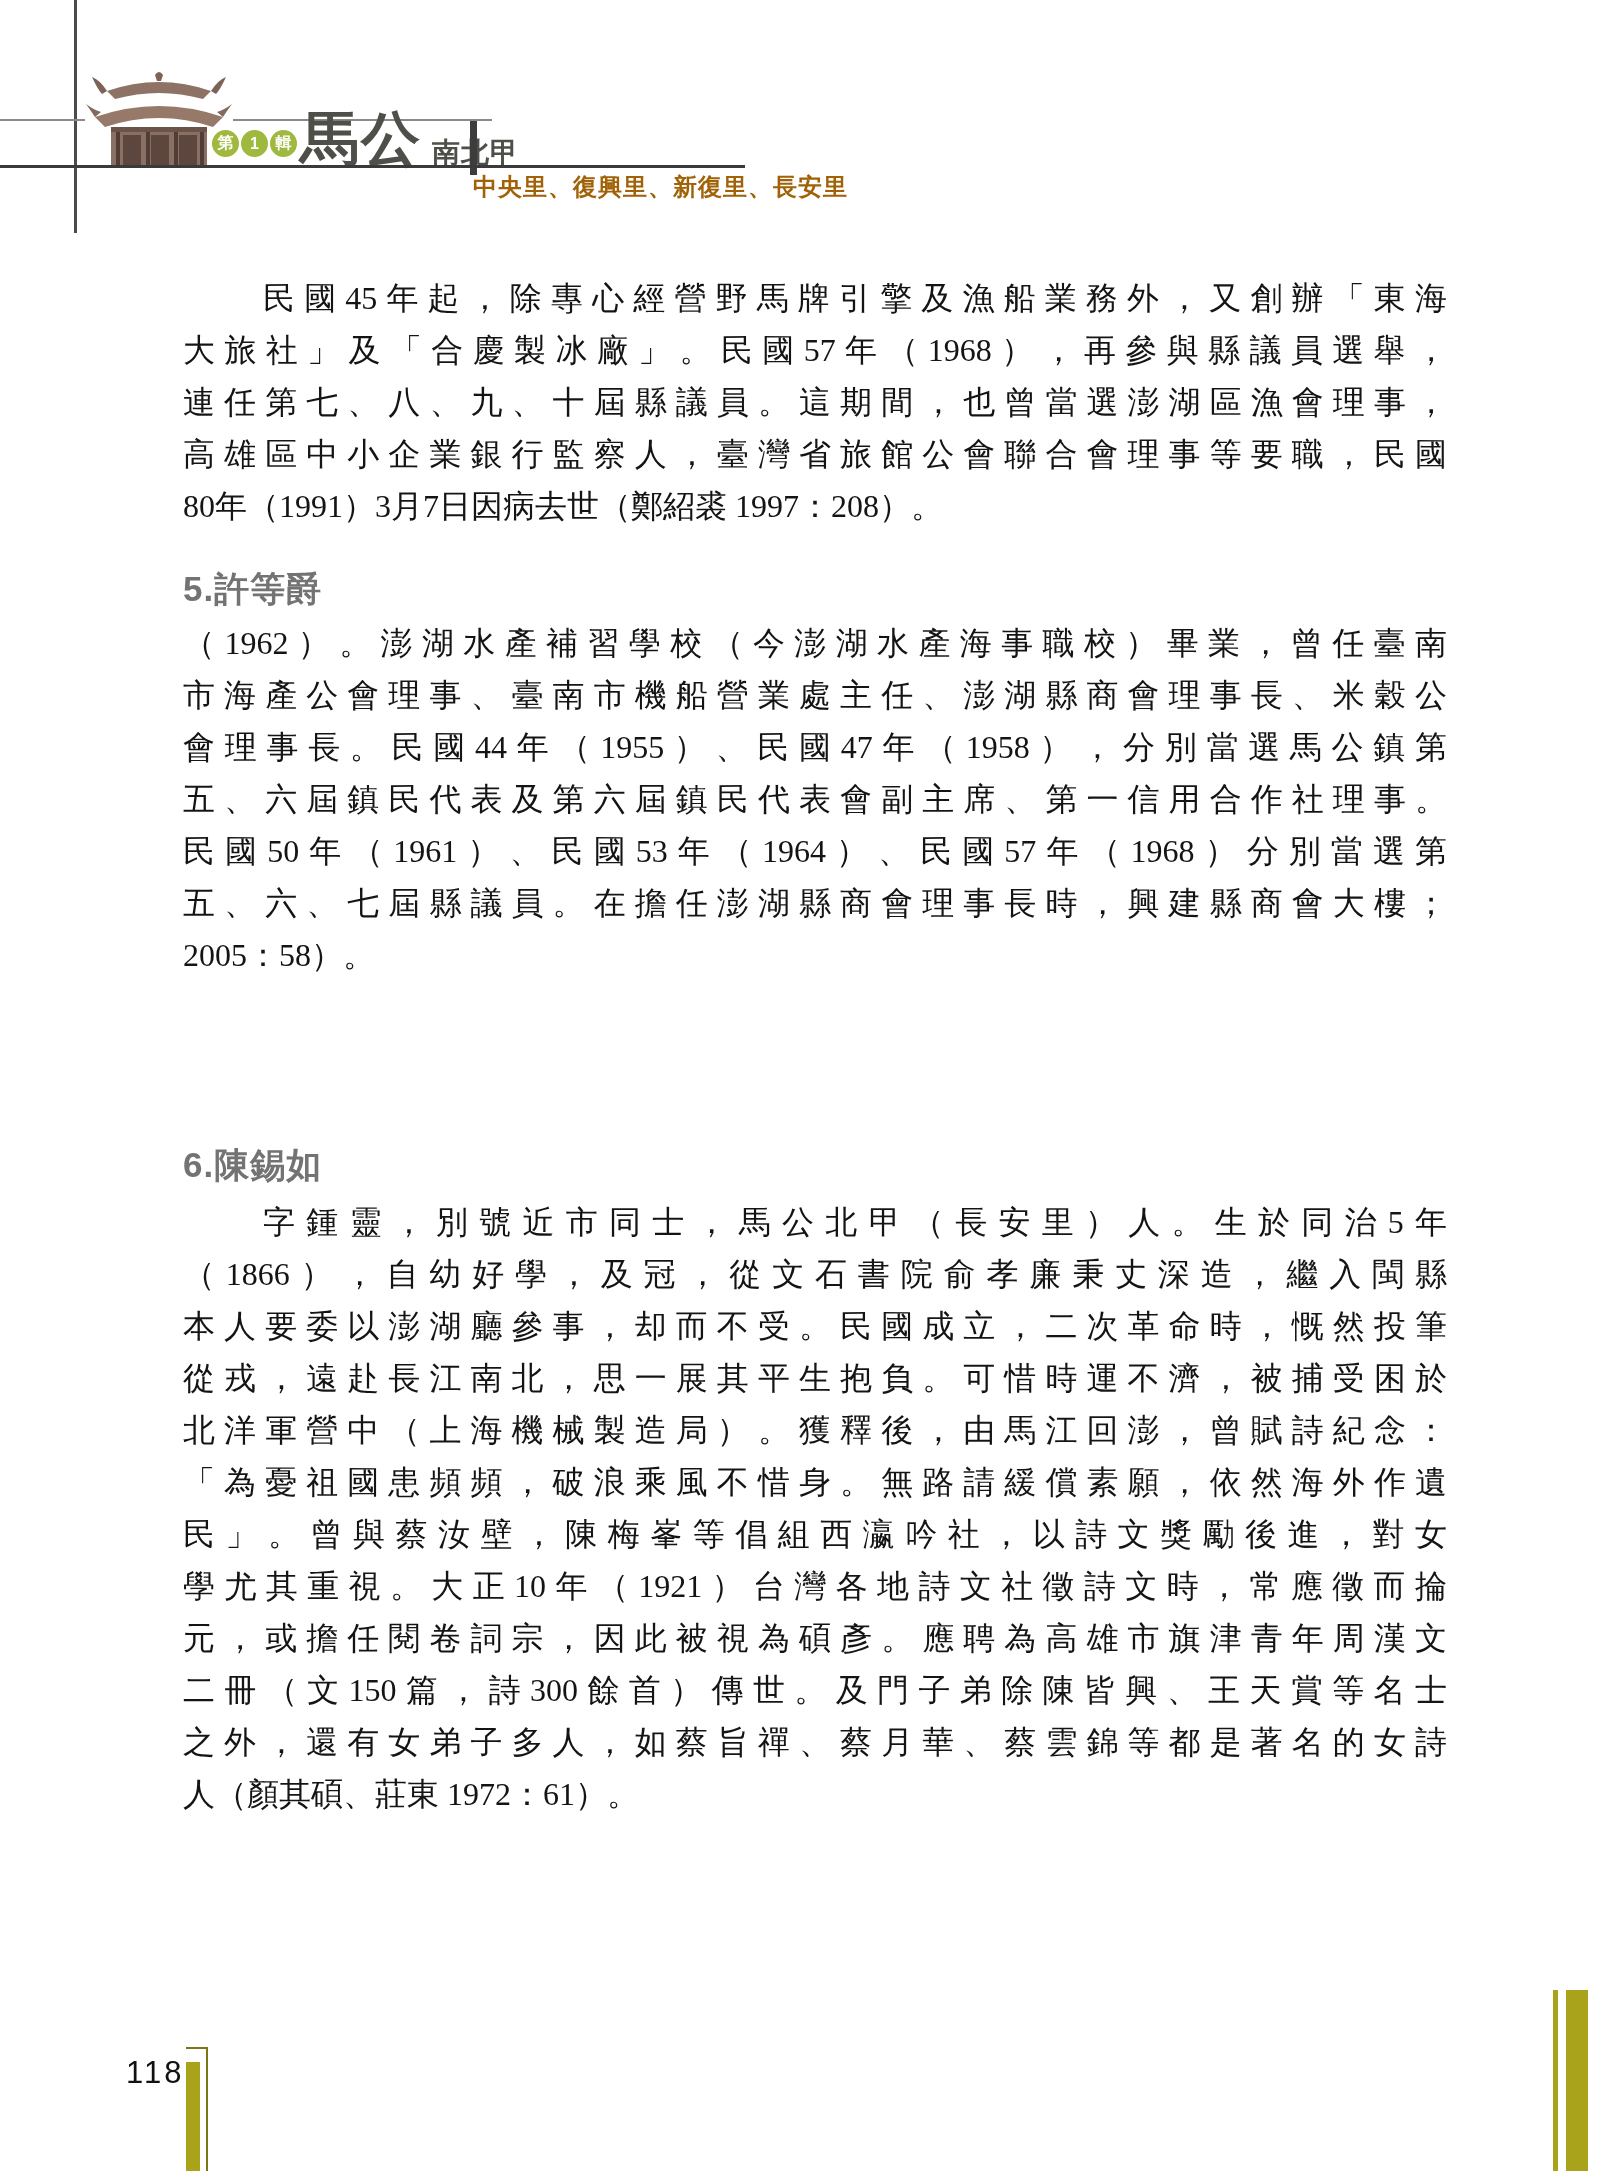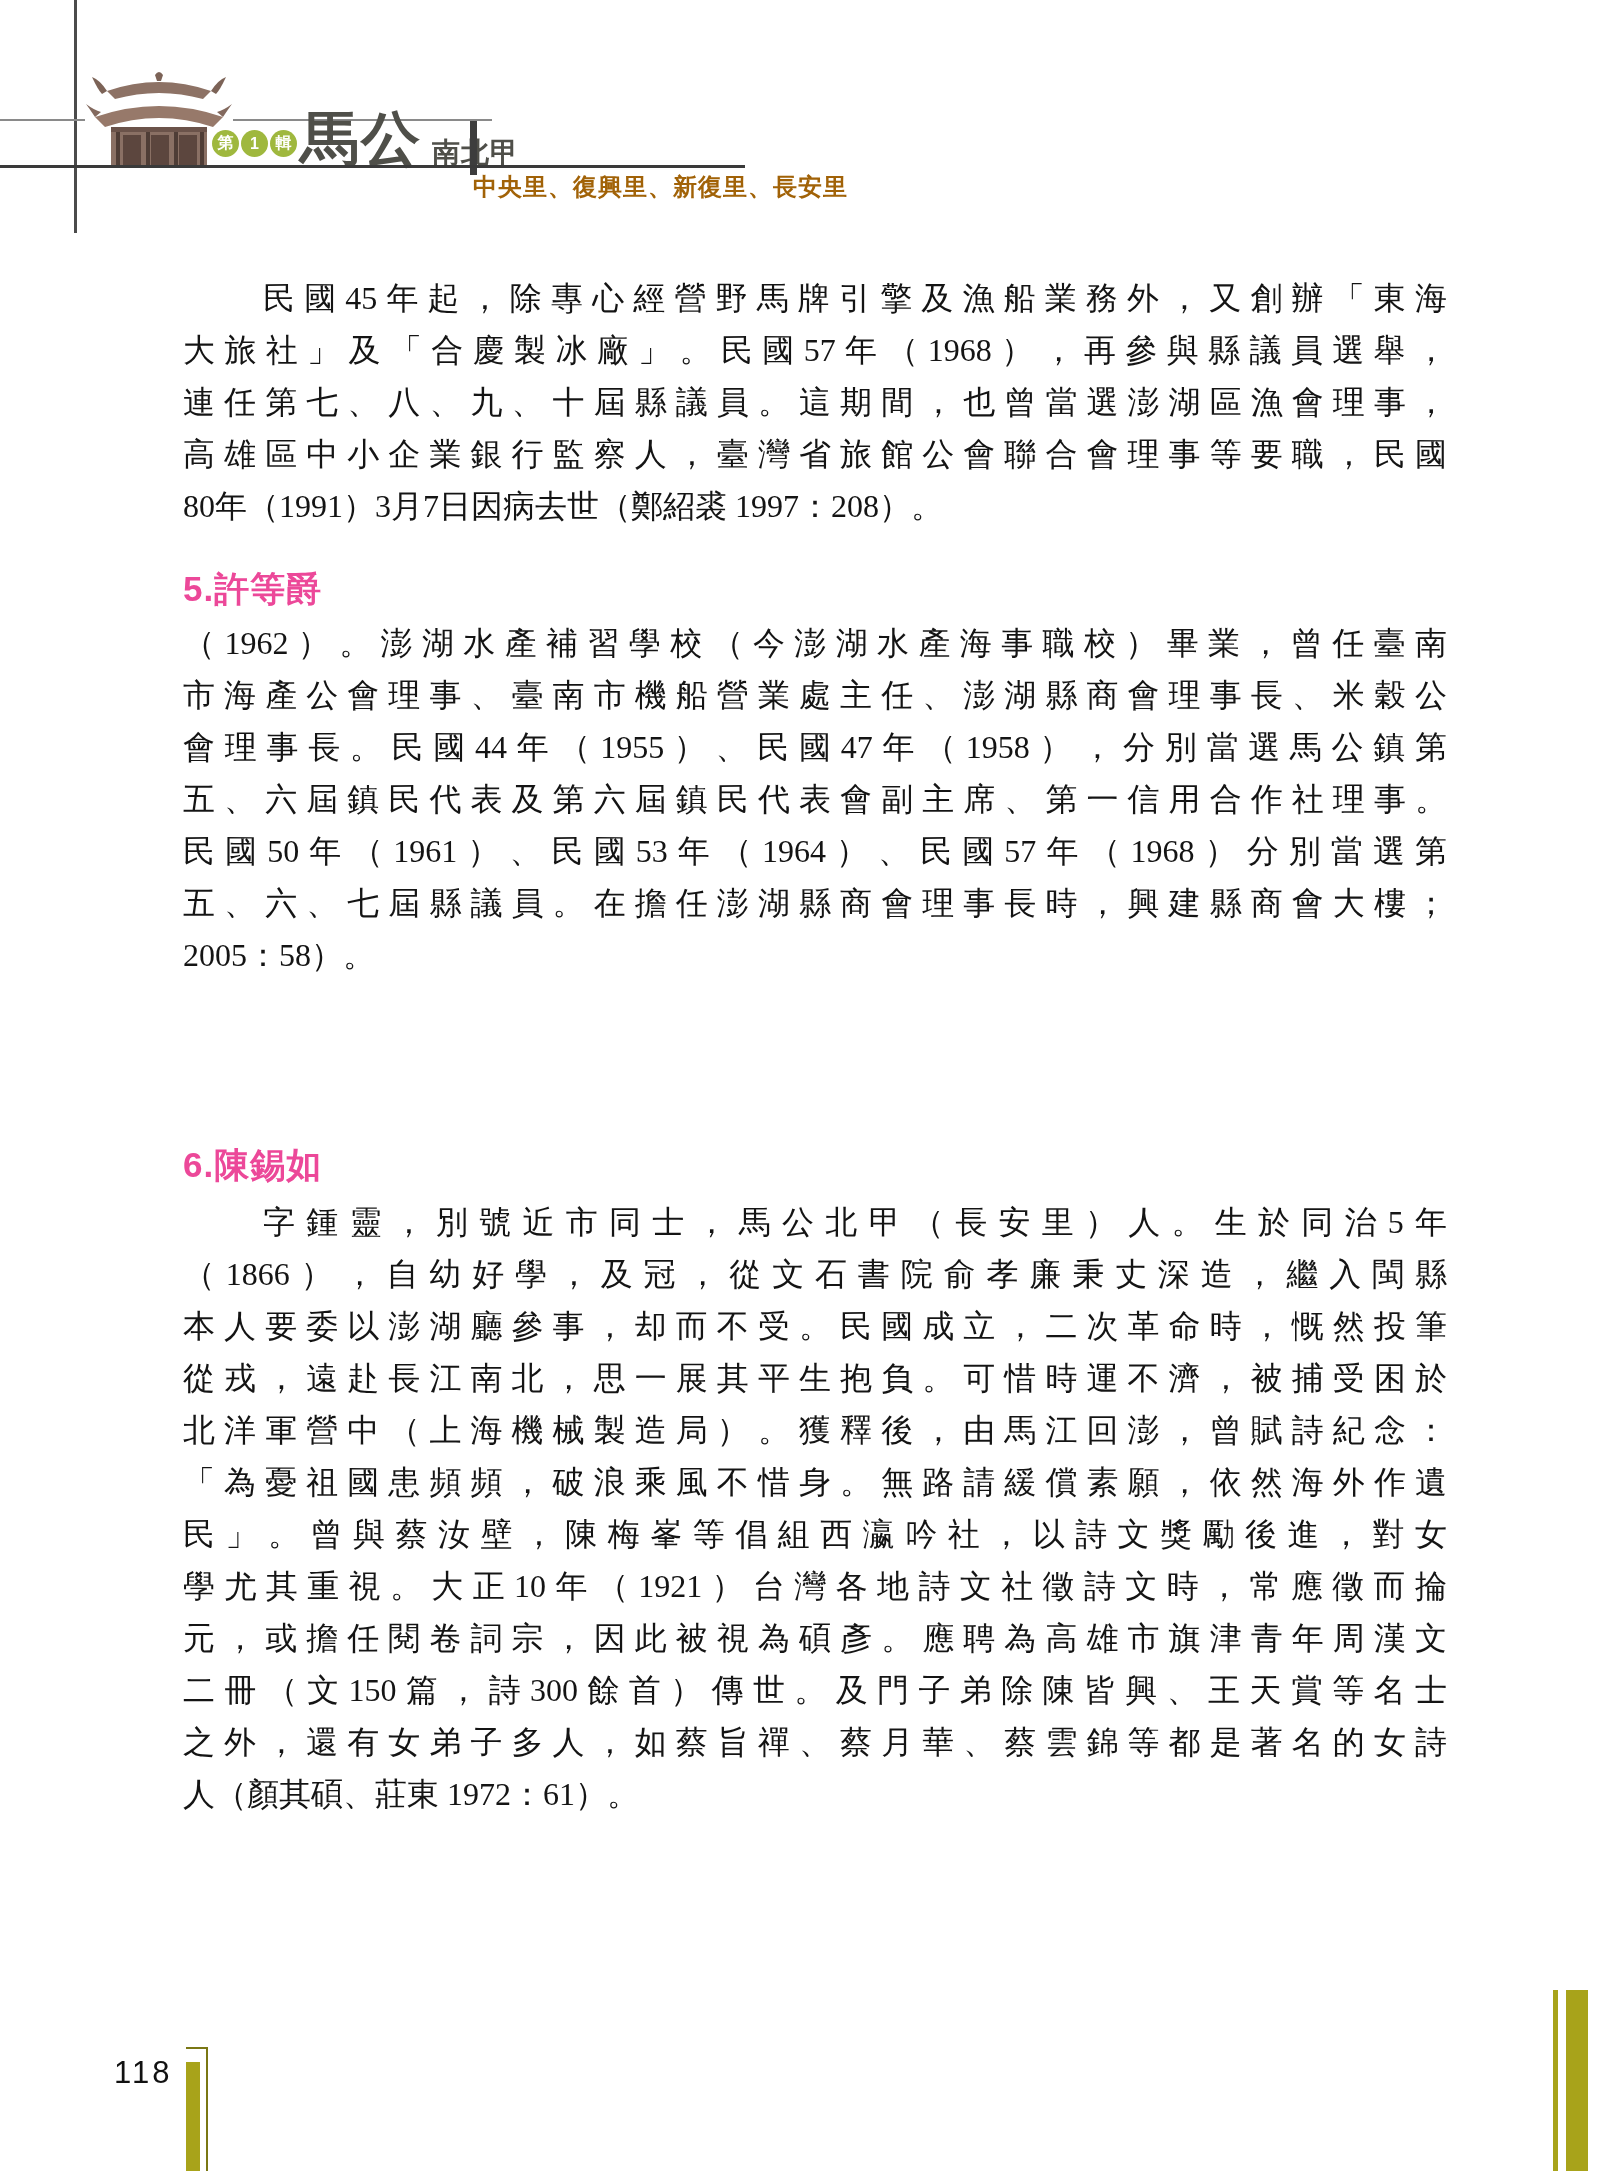--- a/index.html
+++ b/index.html
@@ -21,23 +21,23 @@
     color:#4f4f49;letter-spacing:1px;}
   .subtitle{position:absolute;left:473px;top:171px;font-size:24px;font-weight:bold;
     color:#a16207;letter-spacing:1px;font-family:"Liberation Serif","DejaVu Serif",serif;text-align:center;}
   
   .para{position:absolute;left:183px;width:1264px;font-size:32px;}
   .line{height:52px;line-height:52px;text-align:justify;text-align-last:justify;overflow:hidden;}
   .line.first{padding-left:80px;}
   .line.last{text-align-last:left;}
   .sec-heading{position:absolute;left:183px;margin:0;
     font-family:"Liberation Sans","DejaVu Sans",sans-serif;font-weight:bold;
-    font-size:35px;color:#ec4899;letter-spacing:1px;text-align:right;}
+    font-size:35px;color:#737373;letter-spacing:1px;text-align:right;}
   
-  .page-number{position:absolute;left:114px;top:2055px;
+  .page-number{position:absolute;left:126px;top:2055px;
     font-family:"Liberation Sans","DejaVu Sans",sans-serif;font-size:31px;color:#111;
     letter-spacing:3px;}
   .foot-bracket-h{position:absolute;left:186px;top:2047px;width:22px;height:2px;background:#7a7714;}
   .foot-bracket-v{position:absolute;left:206px;top:2047px;width:2px;height:124px;background:#7a7714;}
   .foot-bar{position:absolute;left:186px;top:2062px;width:14px;height:109px;background:#a8a31a;}
   .edge-bar-thin{position:absolute;left:1553px;top:1990px;width:5px;height:181px;background:#a8a31a;}
   .edge-bar-thick{position:absolute;left:1566px;top:1990px;width:22px;height:181px;background:#a8a31a;}
 </style>
 </head>
 <body>

